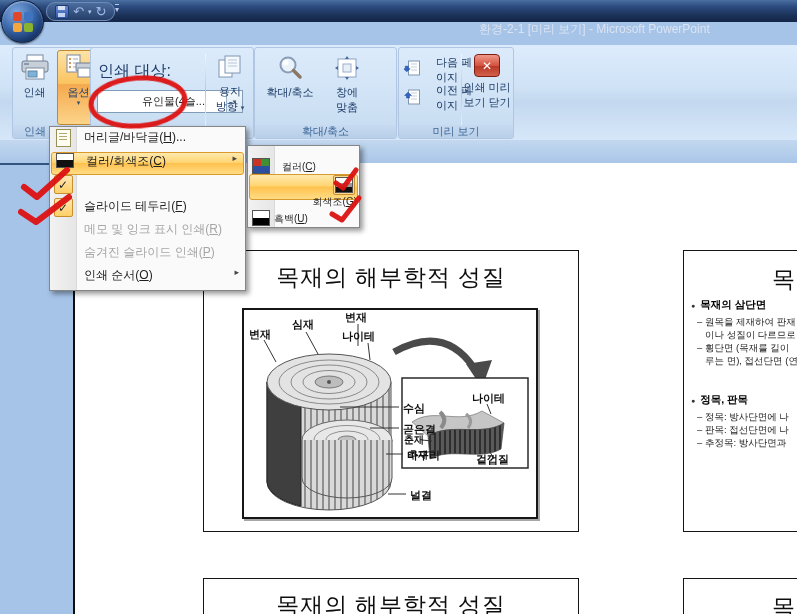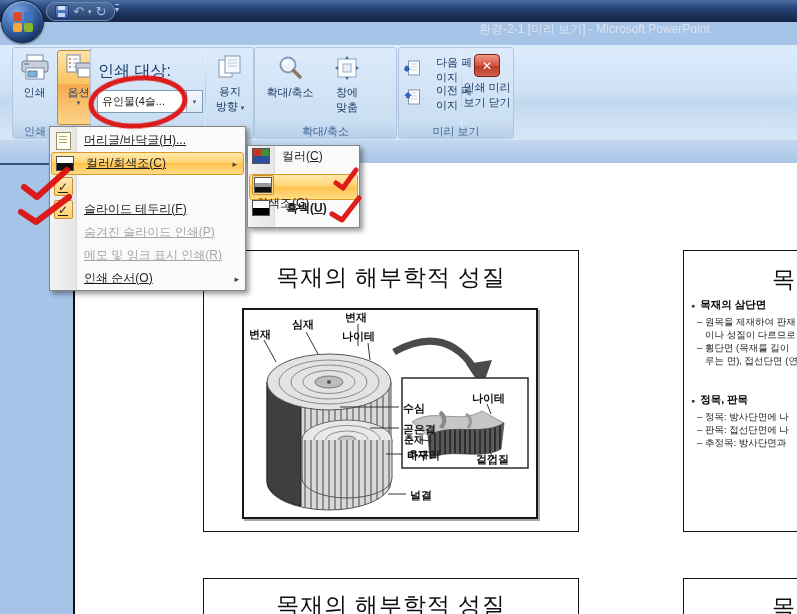--- a/index.html
+++ b/index.html
@@ -45,21 +45,21 @@
     background:linear-gradient(#c7daf0,#b8cfe9);color:#3e6796;font-size:11px;line-height:13px;text-align:center;}
   .bigbtn{position:absolute;display:flex;flex-direction:column;align-items:center;
     font-size:11px;color:#1e3c68;}
   .bigbtn .bicon{height:34px;display:flex;align-items:center;}
   .pressed{background:linear-gradient(#fde3a7,#fbc35f 45%,#f5a94f 46%,#fcd48a);
     border:1px solid #c28a30;border-radius:3px;}
   .ddarrow{font-size:7px;color:#33516f;line-height:6px;}
   .rsep{position:absolute;top:6px;width:1px;height:76px;background:linear-gradient(#f2f7fc,#aec6e2,#f2f7fc);}
   .plabel{position:absolute;font-size:16px;color:#1e3c68;}
   .combo{position:absolute;width:104px;height:21px;background:#fff;border:1px solid #7f9db9;
-    display:flex;align-items:center;font-size:11px;color:#222;}
+    display:flex;align-items:center;font-size:11px;color:#222;padding-left:40px;}
   .combo .ctext{flex:1;padding-left:4px;white-space:nowrap;overflow:hidden;}
   .combo .cbtn{width:15px;height:100%;background:linear-gradient(#f4f9fd,#d9e7f3);border-left:1px solid #98b1c9;
     display:flex;align-items:center;justify-content:center;font-size:7px;color:#44586c;}
   .smallbtn{position:absolute;height:23px;display:flex;align-items:center;gap:16px;font-size:11px;color:#1e3c68;padding-left:3px;}
   .closebtn{position:absolute;display:flex;flex-direction:column;align-items:center;font-size:11px;color:#1e3c68;}
   .xicon{width:24px;height:21px;border-radius:4px;margin-bottom:3px;
     background:linear-gradient(#f0988a,#d4523f 50%,#b83a28 55%,#d2604c);
     border:1px solid #7e1d12;color:#fff;font-weight:bold;font-size:12px;
     display:flex;align-items:center;justify-content:center;}
   .ribbon-edge{position:absolute;left:0;top:140px;width:797px;height:23px;
@@ -79,37 +79,37 @@
   .sec-head{display:flex;align-items:center;gap:5px;font-weight:bold;font-size:10.5px;color:#000;margin:3px 0 3px 7px;}
   .sec-head .bdot{font-size:7px;color:#333;}
   .bline{margin-left:13px;line-height:13px;white-space:nowrap;}
   .bline.cont{margin-left:21px;}
   .gap{height:23px;}
 
   
   .menu{position:absolute;left:49px;top:126px;width:197px;height:165px;background:#fafafa;
     border:1px solid #868686;box-shadow:3px 3px 5px rgba(0,0,0,.4);z-index:10;padding-top:2px;box-sizing:border-box;}
   .menu .strip{position:absolute;left:0;top:0;bottom:0;width:26px;background:linear-gradient(to right,#f2f2f2,#e6e6e6);border-right:1px solid #d9d9d9;}
-  .mitem{position:relative;height:23px;display:flex;align-items:center;font-size:12px;color:#1e1e1e;text-decoration:underline;}
+  .mitem{position:relative;height:23px;display:flex;align-items:flex-start;font-size:12px;color:#1e1e1e;}
   .mitem.disabled{color:#a6a6a6;}
   .mitem .ic{width:26px;display:flex;align-items:center;justify-content:center;flex-shrink:0;z-index:1;}
   .mitem .lab{margin-left:8px;white-space:nowrap;z-index:1;}
   .mitem .sub{position:absolute;right:6px;font-size:9px;color:#444;}
   .hl{margin:0 1px;border:1px solid #d99a2b;border-radius:3px;height:21px;
     background:linear-gradient(#ffe9ae,#ffd573 45%,#ffc24e 50%,#ffdc85);}
   .chk{width:17px;height:17px;border:1px solid #c78f2d;border-radius:2px;
     background:linear-gradient(#ffe7b4,#ffcf67);display:flex;align-items:center;justify-content:center;
     font-size:12px;font-weight:bold;color:#222;}
   .doc-ic{width:13px;height:16px;background:#fffef5;border:1px solid #9a8f55;position:relative;}
   .doc-ic:before{content:"";position:absolute;left:2px;top:3px;width:8px;height:1px;background:#b4a96b;box-shadow:0 3px 0 #b4a96b,0 6px 0 #b4a96b;}
   .cg-ic{width:16px;height:13px;border:1px solid #555;background:linear-gradient(#ffffff 50%,#111 50%);}
   .submenu{position:absolute;left:247px;top:145px;width:113px;height:83px;background:#fafafa;
     border:1px solid #868686;box-shadow:3px 3px 5px rgba(0,0,0,.4);z-index:11;padding-top:2px;box-sizing:border-box;}
   .submenu .strip{position:absolute;left:0;top:0;bottom:0;width:26px;background:linear-gradient(to right,#f2f2f2,#e6e6e6);border-right:1px solid #d9d9d9;}
-  .smitem{position:relative;height:26px;display:flex;align-items:flex-start;font-size:12px;color:#1e1e1e;}
+  .smitem{position:relative;height:26px;display:flex;align-items:flex-end;font-size:10px;color:#1e1e1e;}
   .color-ic{width:16px;height:14px;border:1px solid #555;
     background:linear-gradient(#3f8f34 0%,#3f8f34 50%,#2d4fa0 50%,#2d4fa0 100%);position:relative;}
   .color-ic:before{content:"";position:absolute;left:0;top:0;width:8px;height:7px;background:#c93322;}
   .gray-ic{width:16px;height:14px;border:1px solid #555;
     background:linear-gradient(#fff 0%,#fff 34%,#9a9a9a 34%,#9a9a9a 67%,#111 67%);}
   .gray-ic-wrap{border:1px solid #c78f2d;border-radius:2px;background:#ffd98e;padding:1px;}
   .bw-ic{width:16px;height:14px;border:1px solid #555;background:linear-gradient(#fff 0%,#fff 50%,#000 50%);}
   .u{text-decoration:underline;}
 
   
@@ -378,25 +378,25 @@
         </span>
     </div>
     <div class="mitem">
       <span class="ic">
           <span class="chk">✓</span>
         </span>
       <span class="lab"><span>슬라이드 테두리(</span><span class="u">F</span><span>)</span></span>
     </div>
     <div class="mitem disabled">
       <span class="ic"></span>
-      <span class="lab"><span>숨겨진 슬라이드 인쇄(</span><span class="u">P</span><span>)</span></span>
+      <span class="lab"><span>메모 및 잉크 표시 인쇄(</span><span class="u">R</span><span>)</span></span>
     </div>
     <div class="mitem disabled">
       <span class="ic"></span>
-      <span class="lab"><span>메모 및 잉크 표시 인쇄(</span><span class="u">R</span><span>)</span></span>
+      <span class="lab"><span>숨겨진 슬라이드 인쇄(</span><span class="u">P</span><span>)</span></span>
     </div>
     <div class="mitem">
       <span class="ic"></span>
       <span class="lab"><span>인쇄 순서(</span><span class="u">O</span><span>)</span></span>
       <span class="sub">▸</span>
     </div>
   </div>
 
   <div class="submenu">
     <div class="strip"></div>
@@ -411,21 +411,21 @@
           <span class="gray-ic-wrap">
             <span class="gray-ic" style="display:block;"></span>
           </span>
         </span>
       <span class="lab" style="margin-left:6px;z-index:1;"><span>회색조(</span><span class="u">G</span><span>)</span></span>
     </div>
     <div class="smitem">
       <span class="ic" style="width:26px;display:flex;justify-content:center;z-index:1;">
           <span class="bw-ic"></span>
         </span>
-      <span class="lab" style="margin-left:12px;z-index:1;font-weight:bold;"><span>흑백(</span><span class="u">U</span><span>)</span></span>
+      <span class="lab" style="margin-left:0;z-index:1;"><span>흑백(</span><span class="u">U</span><span>)</span></span>
     </div>
   </div>
 
   <svg class="anno" width="797" height="614" viewBox="0 0 797 614">
     <g fill="none" stroke="#dd1111" stroke-linecap="round" stroke-linejoin="round" opacity="0.95">
       <ellipse cx="138" cy="102" rx="47" ry="24" stroke-width="5" transform="rotate(-4 138 102)"></ellipse>
       <path d="M24,187 L37,197 L67,170" stroke-width="6"></path>
       <path d="M21,212 L36,222 L69,197" stroke-width="6"></path>
       <path d="M336,183 L343,188 L356,170" stroke-width="5"></path>
       <path d="M332,214 L342,220 L359,198" stroke-width="5"></path>

